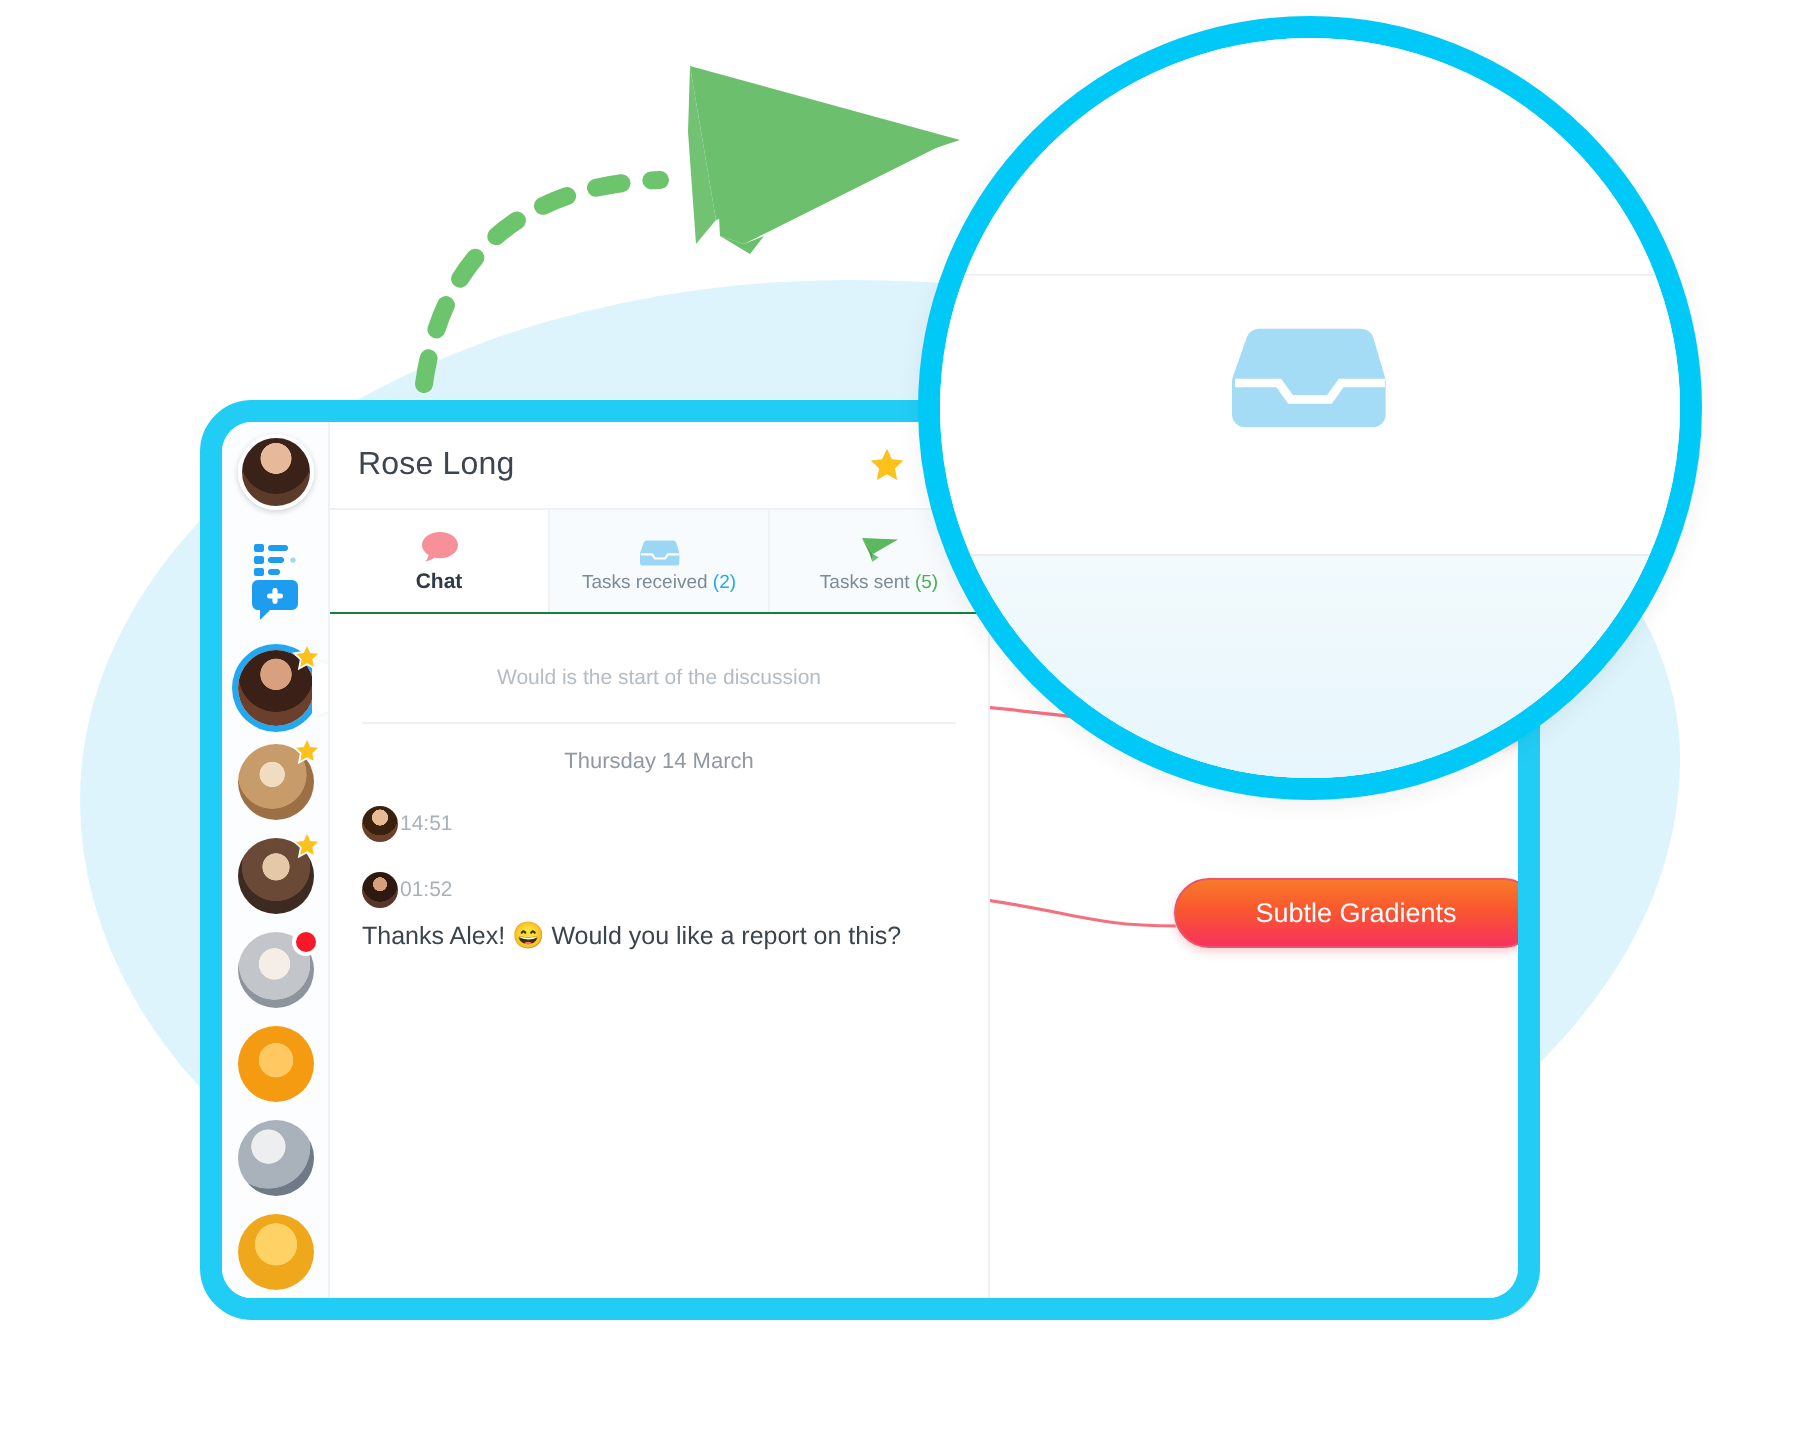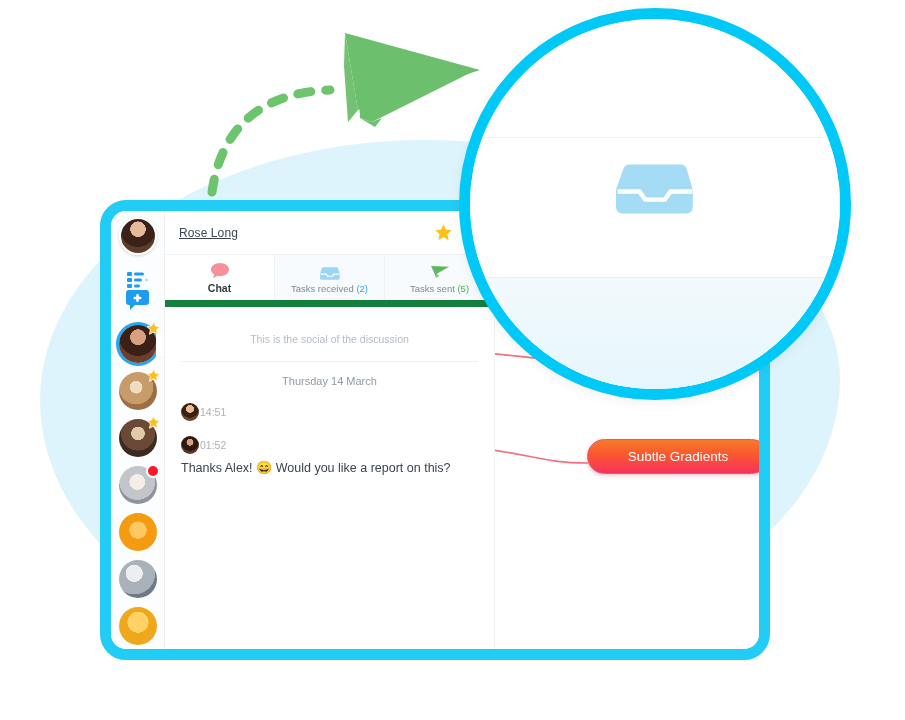--- a/index.html
+++ b/index.html
@@ -103,29 +103,29 @@
     border-right: 1px solid #edf1f4;
     overflow: hidden;
   }
   .chat-head {
     height: 44px; flex: 0 0 44px;
     display:flex; align-items:center;
     padding: 0 14px;
     border-bottom: 1px solid #eef2f5;
   }
   .chat-title {
-    font-size: 12px; color: #3c4650; font-weight: 400;
-    flex: 1; letter-spacing: .1px; text-decoration: underline;
+    font-size: 16px; color: #3c4650; font-weight: 400;
+    flex: 1; letter-spacing: .1px;
   }
   .head-star { width: 19px; height: 19px; margin-right: 14px; }
   .kebab { display:flex; flex-direction:column; gap:2.5px; margin-right: 10px; }
   .kebab i { width: 3px; height: 3px; border-radius:50%; background:#29a9f2; display:block; }
 
   
-  .tabs { height: 52px; flex: 0 0 52px; display:flex; border-bottom: 7px solid #15803d; }
+  .tabs { height: 52px; flex: 0 0 52px; display:flex; border-bottom: 1px solid #15803d; }
   .tab {
     flex: 1; display:flex; flex-direction:column; align-items:center; justify-content:center;
     gap: 3px; position: relative; background:#fff;
   }
   .tab + .tab { border-left: 1px solid #eef2f5; }
   .tab.inactive { background: #f7fbfd; }
   .tab.active { background:#fff; }
   .tab-ico { height: 18px; display:flex; align-items:flex-end; }
   .tab-lbl { font-size: 9.5px; color:#7c8b96; white-space: nowrap; }
   .tab.active .tab-lbl { color:#2f3a44; font-weight: bold; font-size: 10.5px; }
@@ -324,21 +324,21 @@
             </svg>
           </span>
           <span class="tab-lbl">
             <span>Tasks sent</span>
             <span class="cnt-green">(5)</span>
           </span>
         </div>
       </div>
 
       <div class="msgs">
-        <div class="start-note">This is the social of the discussion</div>
+        <div class="start-note">Would is the start of the discussion</div>
         <div class="divider"></div>
         <div class="date-sep">Thursday 14 March</div>
 
         <div class="msg">
           <div class="msg-head">
             <span class="avatar" style="background-image:radial-gradient(circle at 50% 32%, #e8bb96 0 26%, #39200f 27% 58%, #6a412a 59% 100%);"></span>
             <span class="msg-time">14:51</span>
           </div>
         </div>
 

